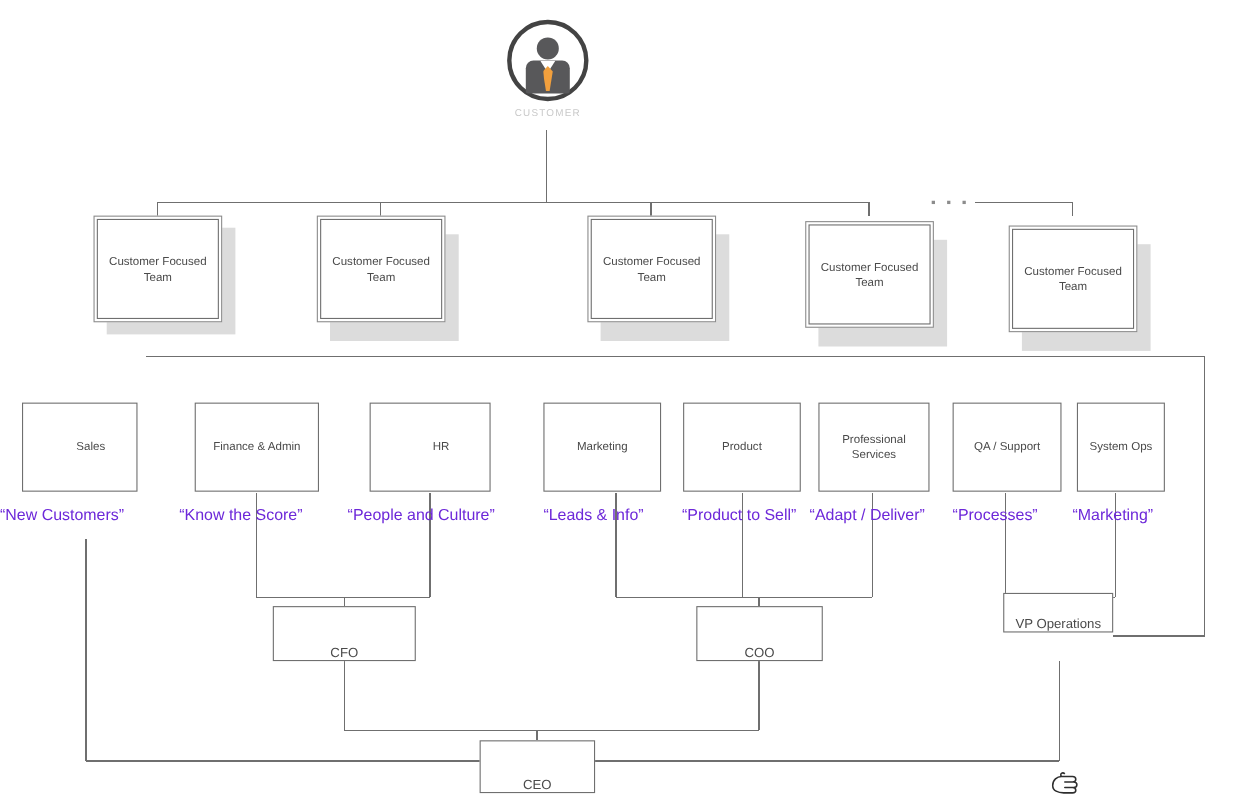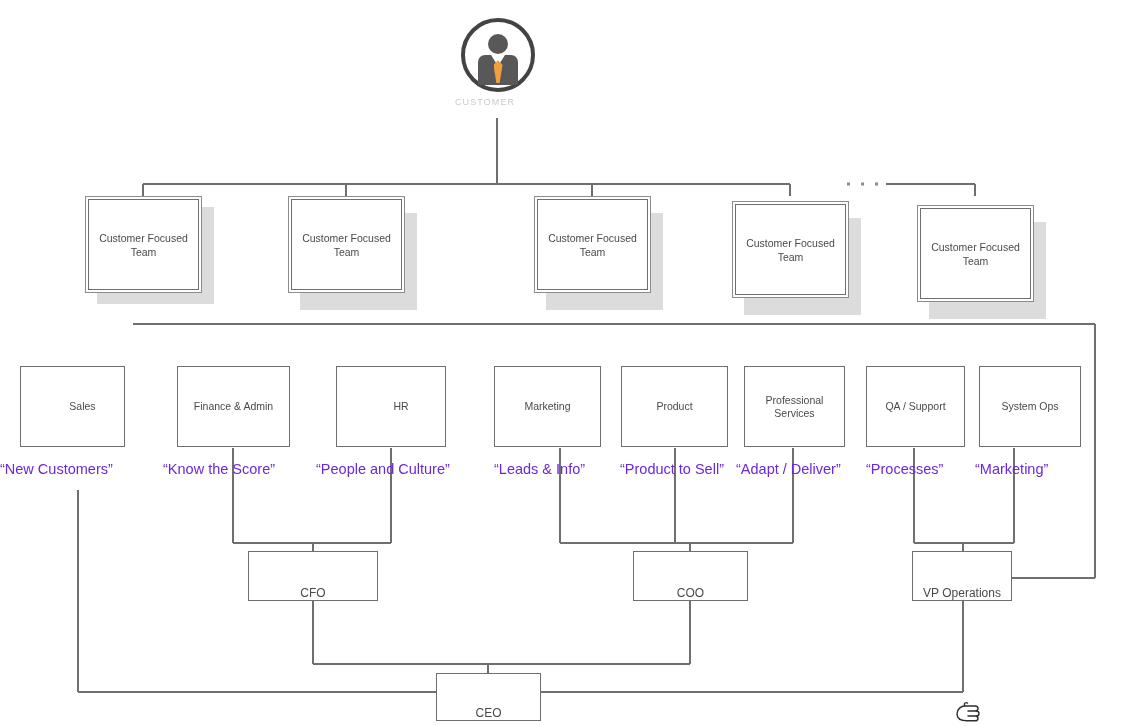--- a/index.html
+++ b/index.html
@@ -27,21 +27,21 @@
     pointer-events: none;
   }
 
   
   .customer-node {
     position: absolute;
     left: 455px;
     top: 18px;
     width: 86px;
     height: 96px;
-    text-align: left;
+    text-align: center;
   }
   .customer-circle {
     position: relative;
     width: 74px;
     height: 74px;
     margin: 0 auto;
     border: 4px solid #434343;
     border-radius: 50%;
     background: #ffffff;
     box-sizing: border-box;
@@ -284,40 +284,40 @@
   </div>
   <div class="dept-box" style="left:621px; top:366px; width:107px;">
     <span>Product</span>
   </div>
   <div class="dept-box" style="left:744px; top:366px; width:101px;">
     <span>Professional Services</span>
   </div>
   <div class="dept-box" style="left:866px; top:366px; width:99px;">
     <span>QA / Support</span>
   </div>
-  <div class="dept-box" style="left:979px; top:366px; width:102px;">
+  <div class="dept-box" style="left:979px; top:366px; width:80px;">
     <span>System Ops</span>
   </div>
 
   <div class="dept-motto" style="left:0px;   top:461px; width:157px;">“New Customers”</div>
   <div class="dept-motto" style="left:163px; top:461px; width:142px;">“Know the Score”</div>
   <div class="dept-motto" style="left:316px; top:461px; width:150px;">“People and Culture”</div>
   <div class="dept-motto" style="left:494px; top:461px; width:132px;">“Leads &amp; Info”</div>
   <div class="dept-motto" style="left:620px; top:461px; width:133px;">“Product to Sell”</div>
   <div class="dept-motto" style="left:736px; top:461px; width:133px;">“Adapt / Deliver”</div>
   <div class="dept-motto" style="left:866px; top:461px; width:110px;">“Processes”</div>
   <div class="dept-motto" style="left:975px; top:461px; width:113px;">“Marketing”</div>
 
   <div class="exec-box" style="left:248px; top:551px; width:130px; height:50px;">
     <span>CFO</span>
   </div>
   <div class="exec-box" style="left:633px; top:551px; width:115px; height:50px;">
     <span>COO</span>
   </div>
-  <div class="exec-box" style="left:912px; top:551px; width:100px; height:50px;">
+  <div class="exec-box" style="left:912px; top:539px; width:100px; height:36px;">
     <span>VP Operations</span>
   </div>
   <div class="exec-box" style="left:436px; top:673px; width:105px; height:48px;">
     <span>CEO</span>
   </div>
 
   <div class="cursor-hand">
     <svg viewBox="0 0 26 26" xmlns="http://www.w3.org/2000/svg">
       <path d="M2,14 C2,9 6,6 10,6 L20,6 C22,6 23,7 23,8.5 C23,10 22,11 20,11 L13,11
                L21,11 C23,11 24,12 24,13.5 C24,15 23,16 21,16 L13,16 L20,16

